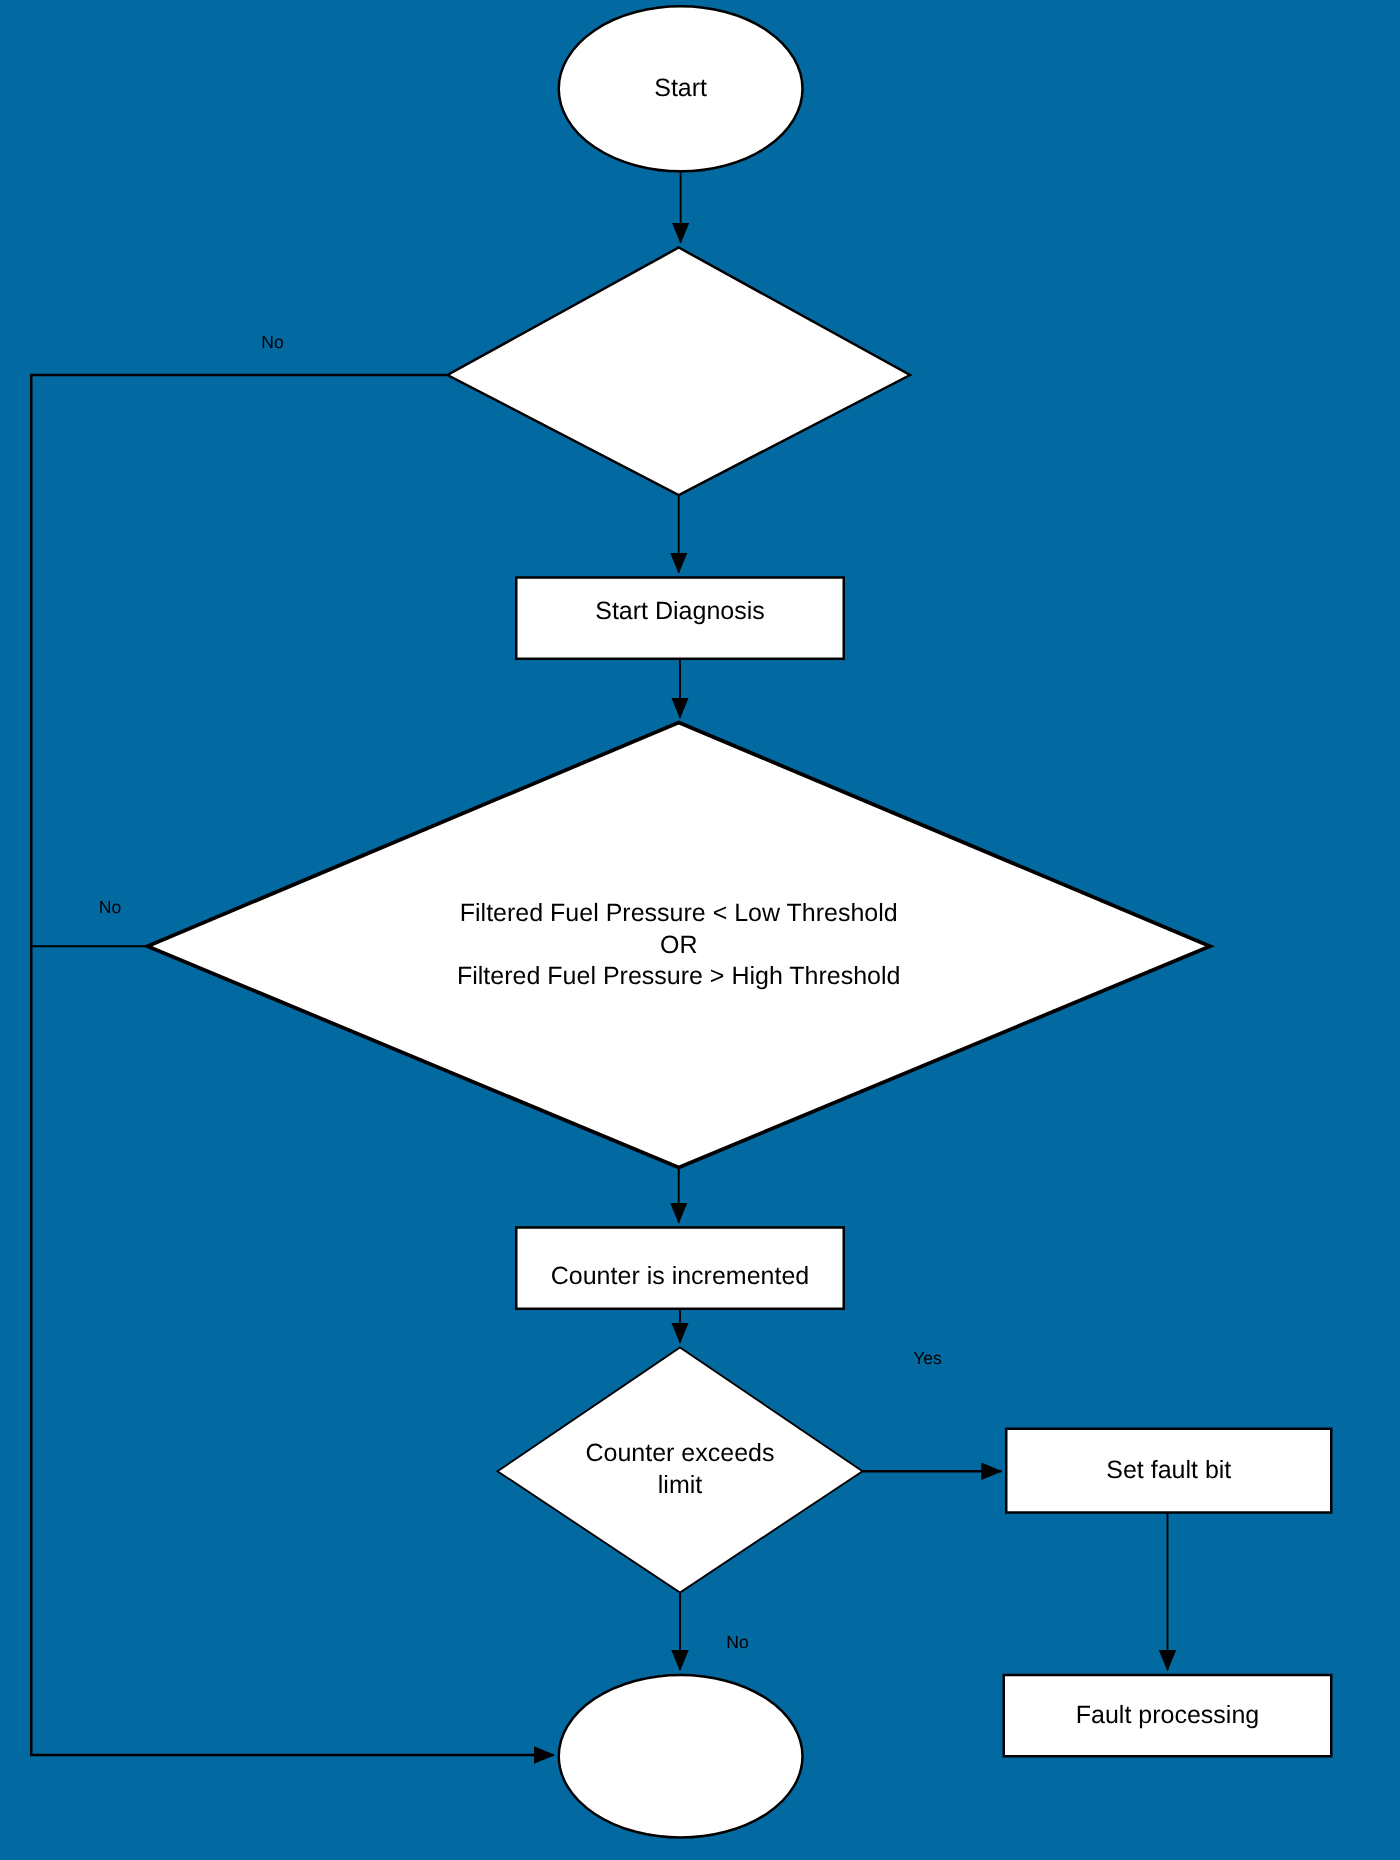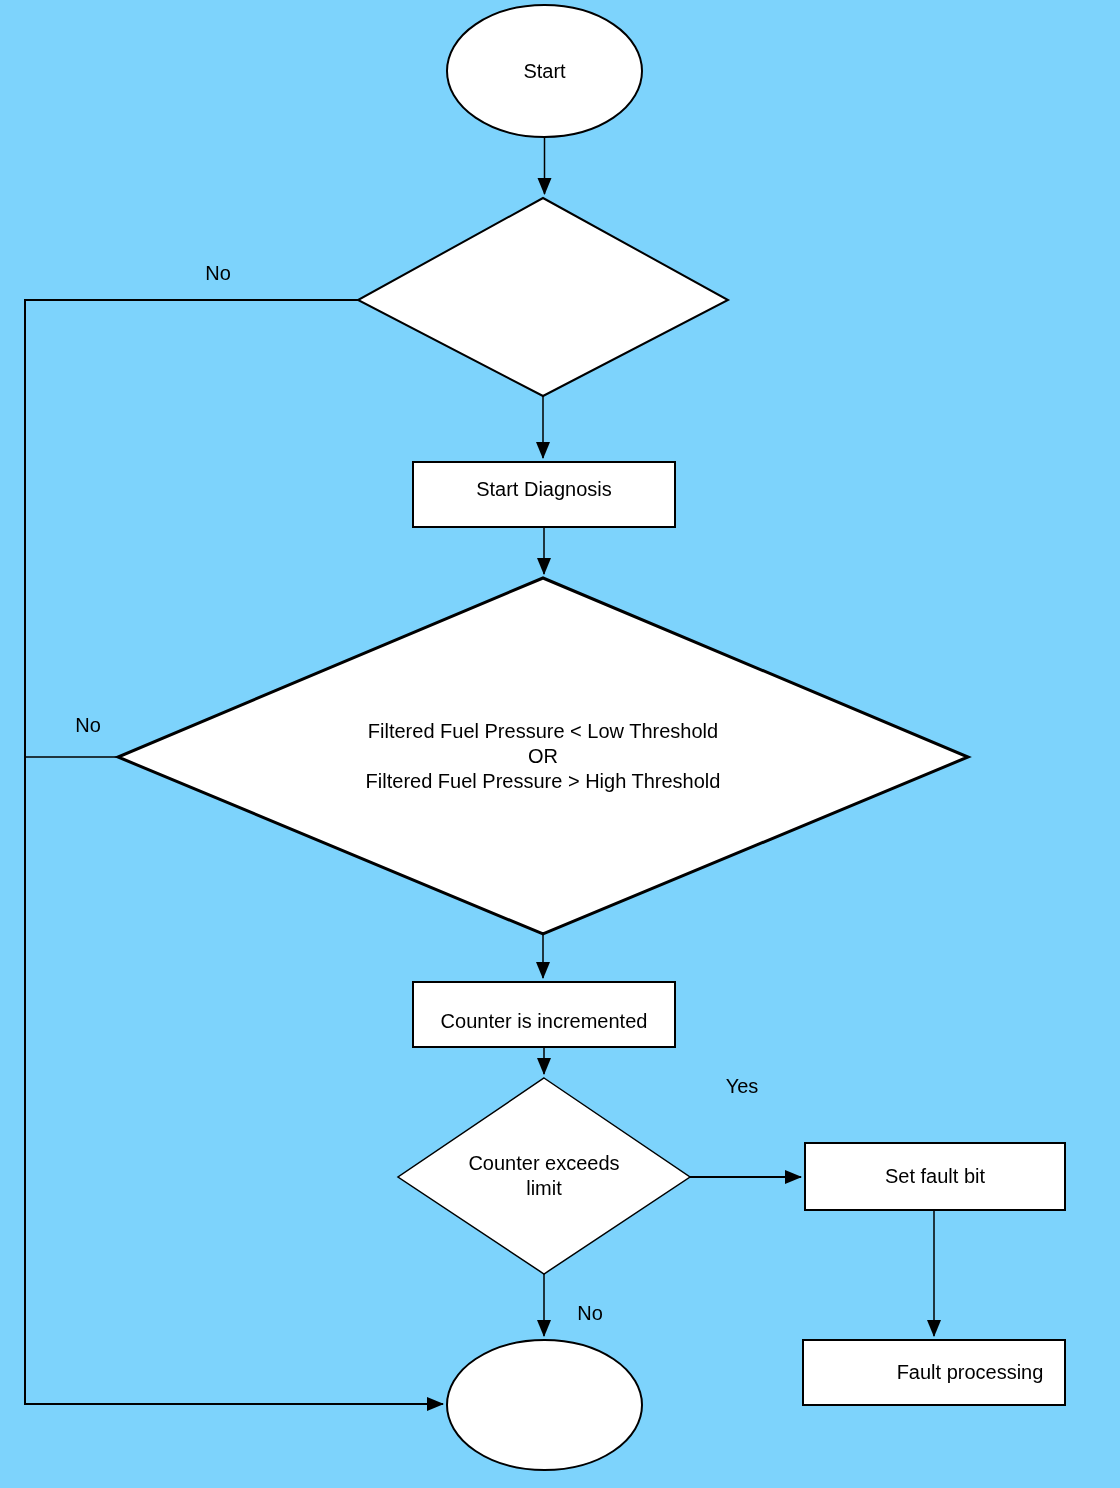--- a/index.html
+++ b/index.html
@@ -4,21 +4,21 @@
 <style>
   html, body {
     margin: 0;
     padding: 0;
     background: #ffffff;
   }
   #canvas {
     position: relative;
     width: 1120px;
     height: 1488px;
-    background: #7dd3fc;
+    background: #0369a1;
     font-family: "Liberation Sans", "DejaVu Sans", sans-serif;
     color: #000000;
     overflow: hidden;
   }
   #wires {
     position: absolute;
     left: 0;
     top: 0;
   }
   .node-label {
@@ -31,21 +31,21 @@
     font-size: 20px;
     line-height: 25px;
     color: #000000;
   }
   .edge-label {
     position: absolute;
     display: flex;
     align-items: center;
     justify-content: center;
     text-align: right;
-    font-size: 20px;
+    font-size: 14px;
     line-height: 24px;
     color: #000000;
   }
 </style>
 </head>
 <body>
 
 <div id="canvas">
 
   <svg id="wires" width="1120" height="1488" viewBox="0 0 1120 1488">
@@ -79,20 +79,20 @@
 
   <div class="node-label" style="left:447px; top:5px; width:195px; height:132px;">Start</div>
   <div class="node-label" style="left:413px; top:462px; width:262px; height:54px;">Start Diagnosis</div>
   <div class="node-label" style="left:118px; top:578px; width:850px; height:356px;">Filtered Fuel Pressure &lt; Low Threshold
 OR
 Filtered Fuel Pressure &gt; High Threshold</div>
   <div class="node-label" style="left:413px; top:982px; width:262px; height:78px;">Counter is incremented</div>
   <div class="node-label" style="left:398px; top:1078px; width:292px; height:196px;">Counter exceeds
 limit</div>
   <div class="node-label" style="left:805px; top:1143px; width:260px; height:67px;">Set fault bit</div>
-  <div class="node-label" style="left:803px; top:1340px; width:262px; height:65px;padding-left:36px;">Fault processing</div>
+  <div class="node-label" style="left:803px; top:1340px; width:262px; height:65px;">Fault processing</div>
 
   <div class="edge-label" style="left:178px; top:258px; width:80px; height:30px;">No</div>
   <div class="edge-label" style="left:48px; top:710px; width:80px; height:30px;">No</div>
   <div class="edge-label" style="left:702px; top:1071px; width:80px; height:30px;">Yes</div>
   <div class="edge-label" style="left:550px; top:1298px; width:80px; height:30px;">No</div>
 
 </div>
 
 </body></html>

